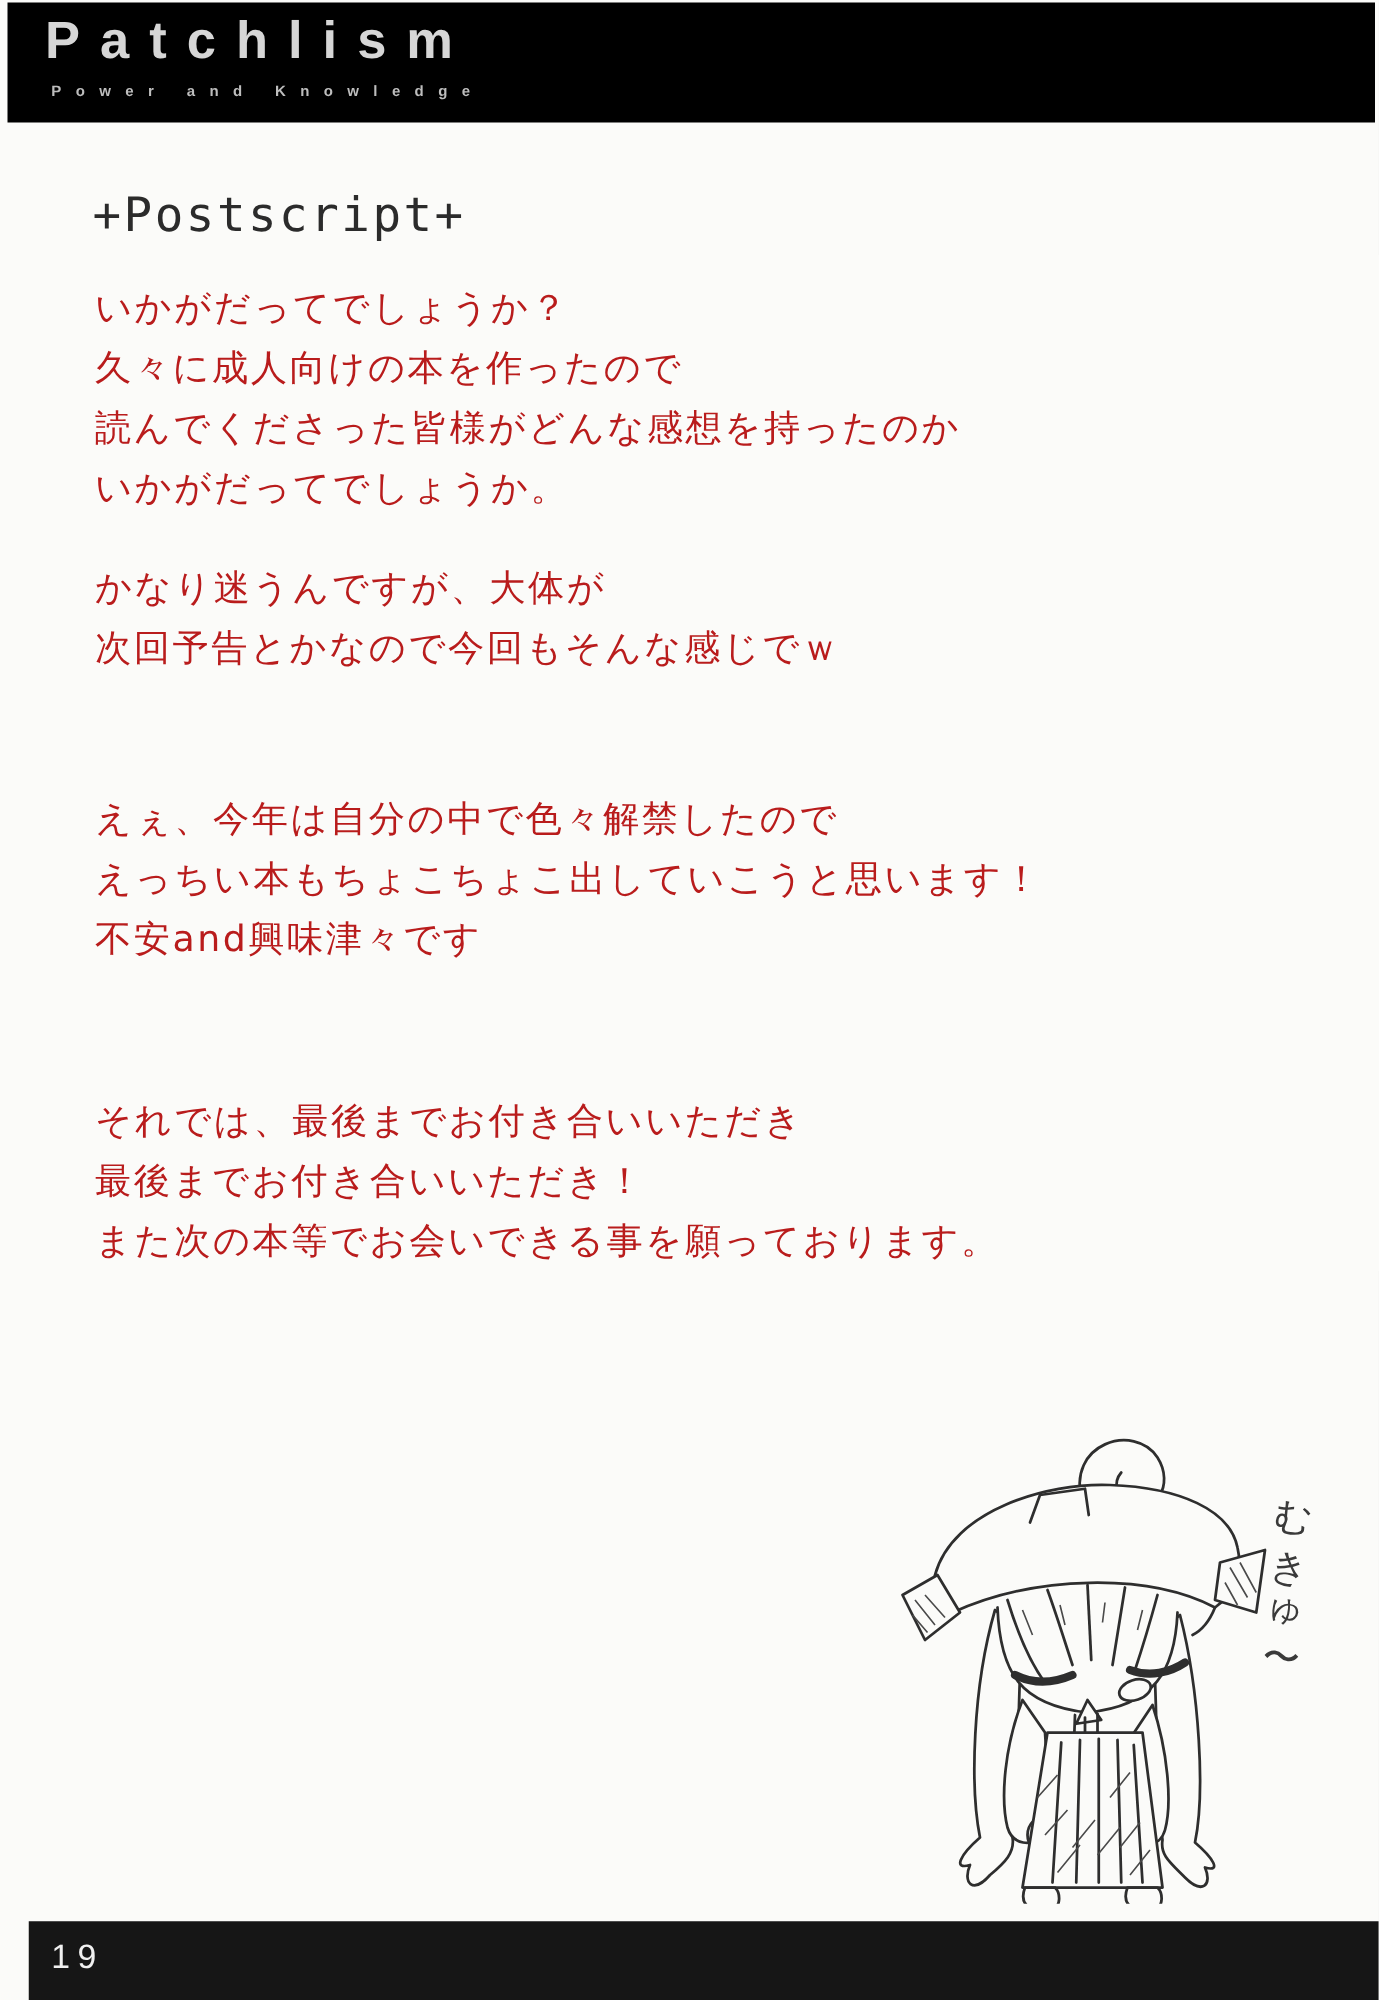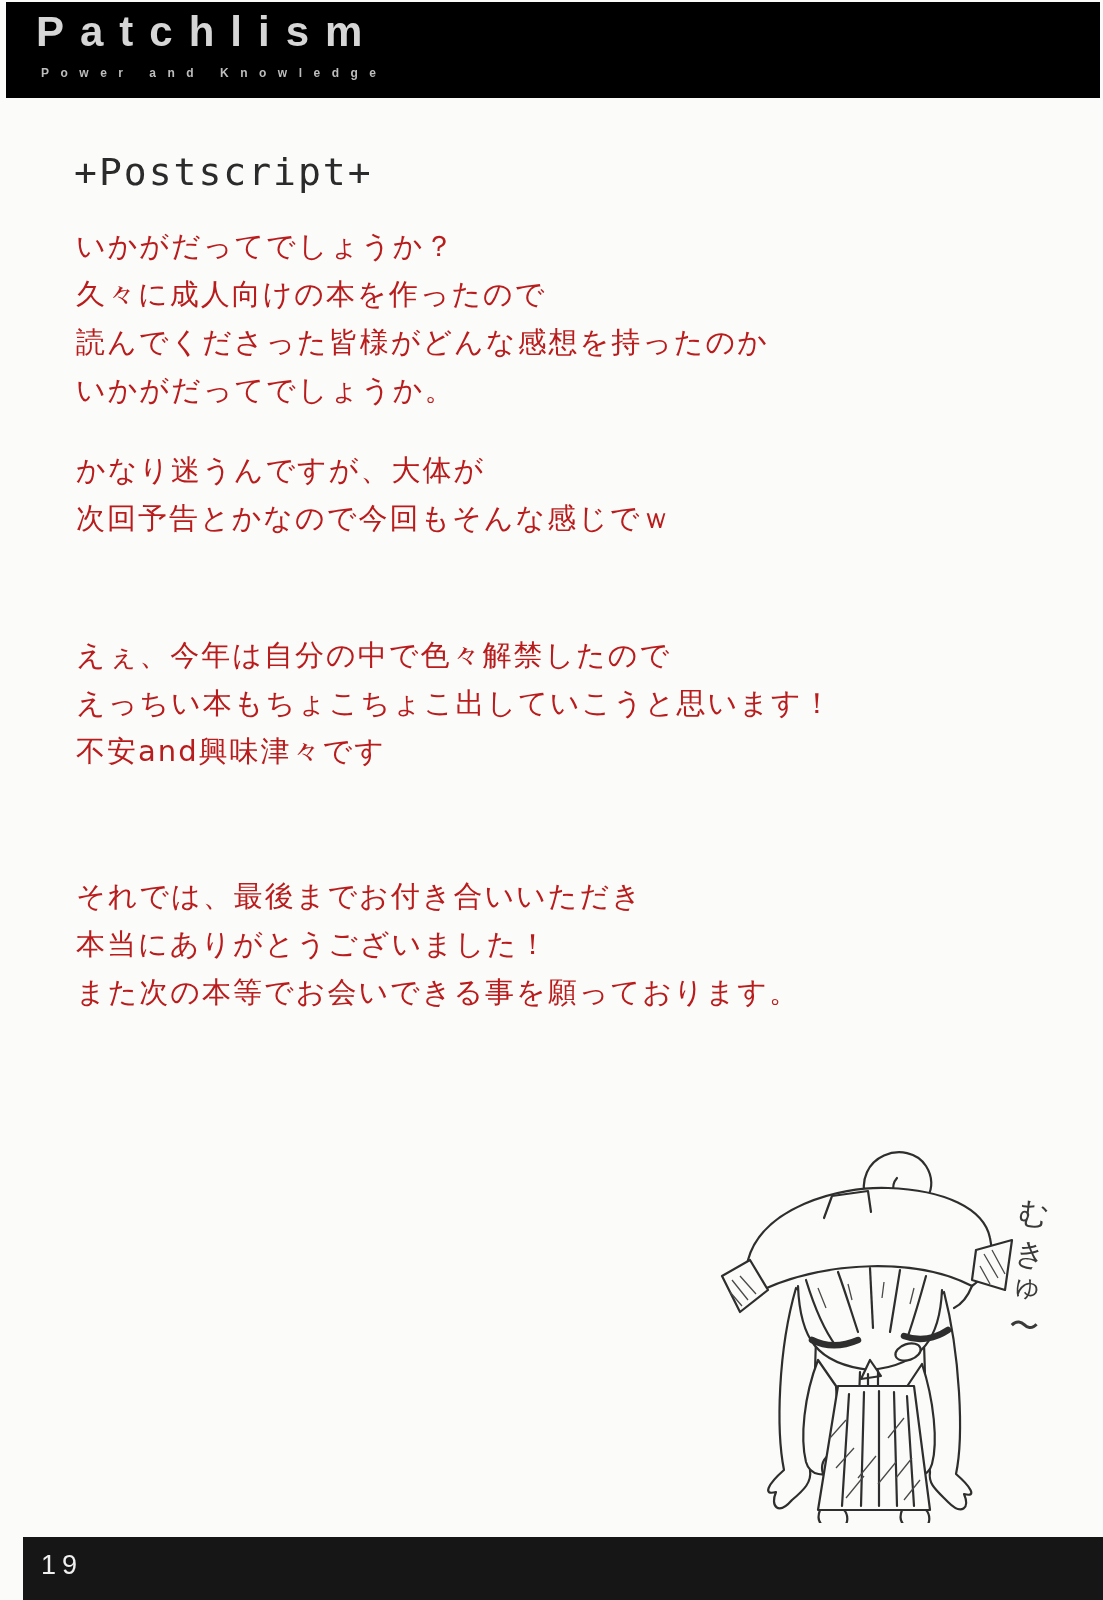--- a/index.html
+++ b/index.html
@@ -95,21 +95,21 @@
   </div>
 
   <div class="para p3">
     <div>えぇ、今年は自分の中で色々解禁したので</div>
     <div>えっちい本もちょこちょこ出していこうと思います！</div>
     <div>不安and興味津々です</div>
   </div>
 
   <div class="para p4">
     <div>それでは、最後までお付き合いいただき</div>
-    <div>本当にありがとうございました！</div>
+    <div>最後までお付き合いいただき！</div>
     <div>また次の本等でお会いできる事を願っております。</div>
   </div>
 
   <svg class="illustration" viewBox="0 0 300 385" xmlns="http://www.w3.org/2000/svg">
 
     <path class="ln" d="M148,64 C134,16 190,0 208,28 C222,50 206,74 186,66 C175,61 172,48 179,40"></path>
 
     <path class="ln fillw" d="M78,150 C60,212 58,292 66,332 C50,346 44,358 58,354 C52,368 60,378 74,362 C86,352 94,344 92,332 C98,276 96,208 100,168 Z"></path>
     <path class="ln fillw" d="M226,154 C242,216 246,298 238,336 C252,348 260,360 246,356 C252,370 244,378 230,364 C218,352 210,346 212,334 C206,280 208,212 204,172 Z"></path>
 

